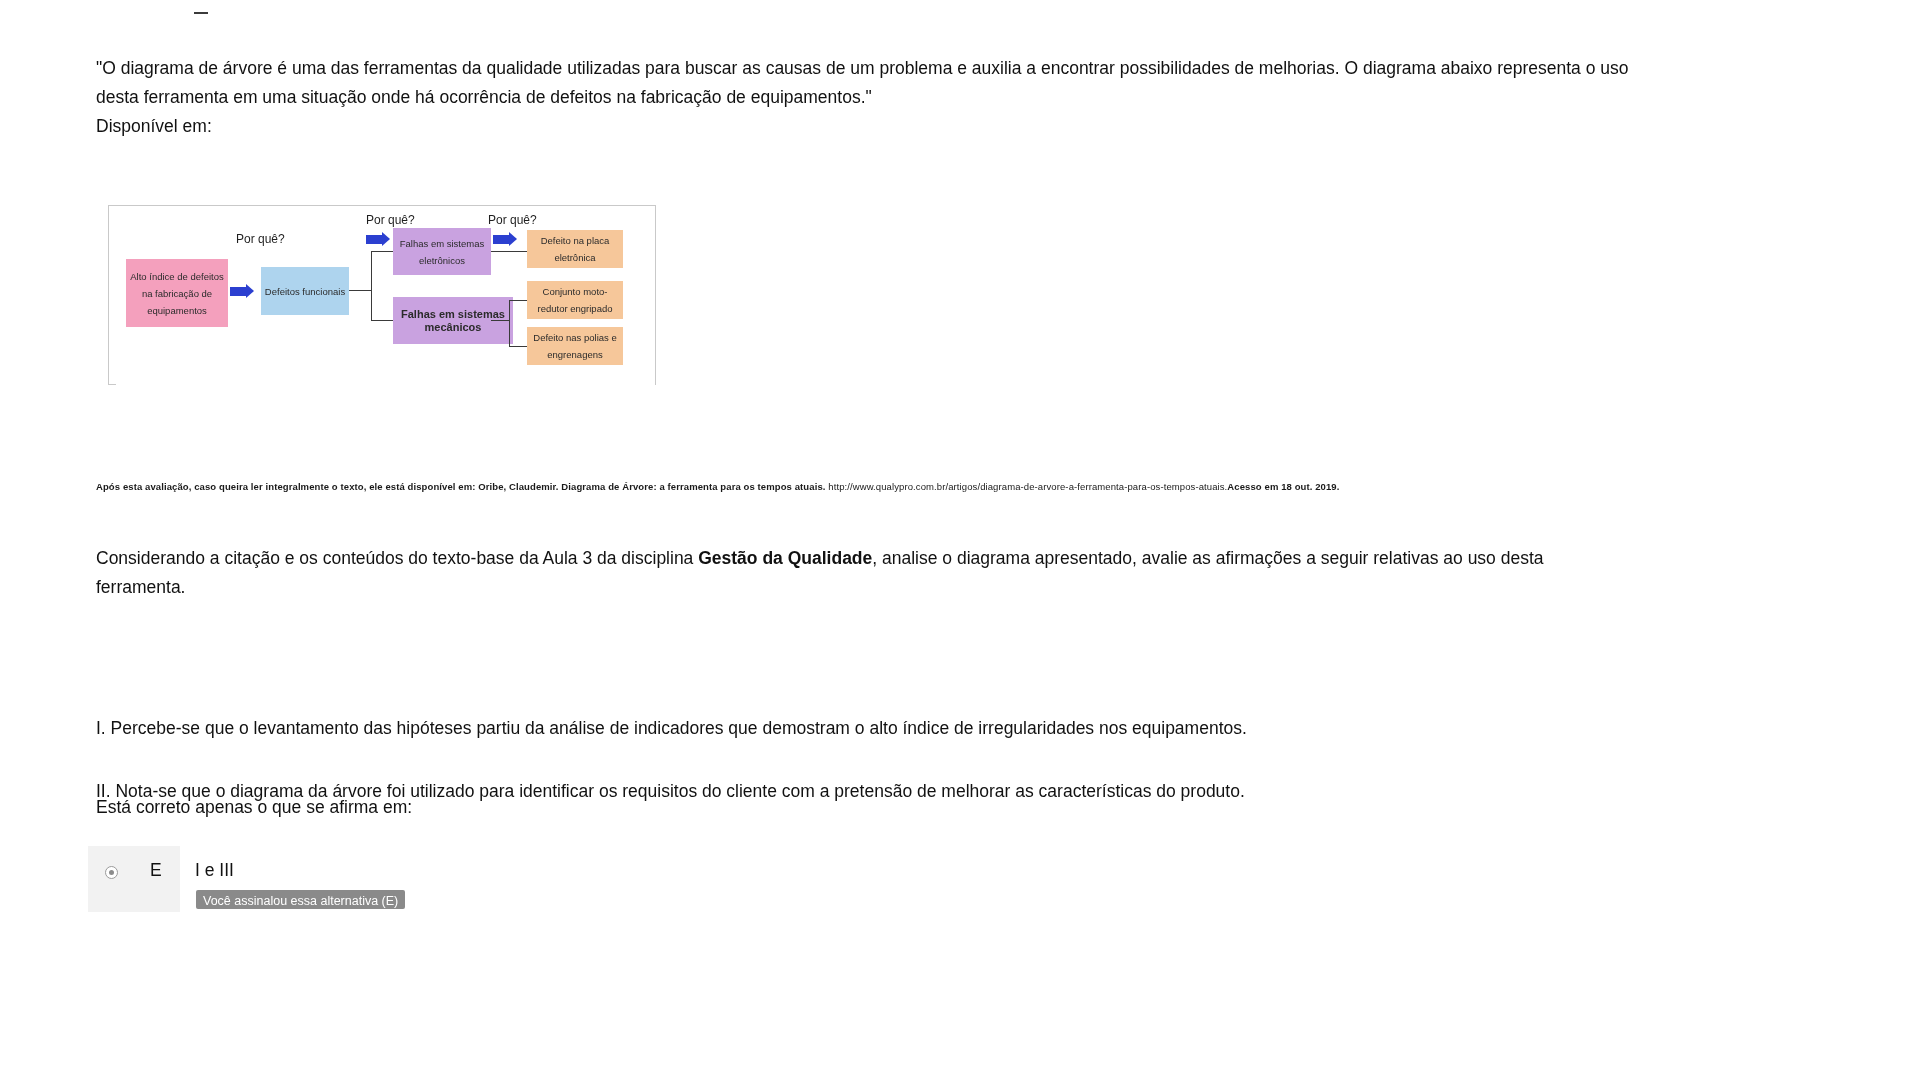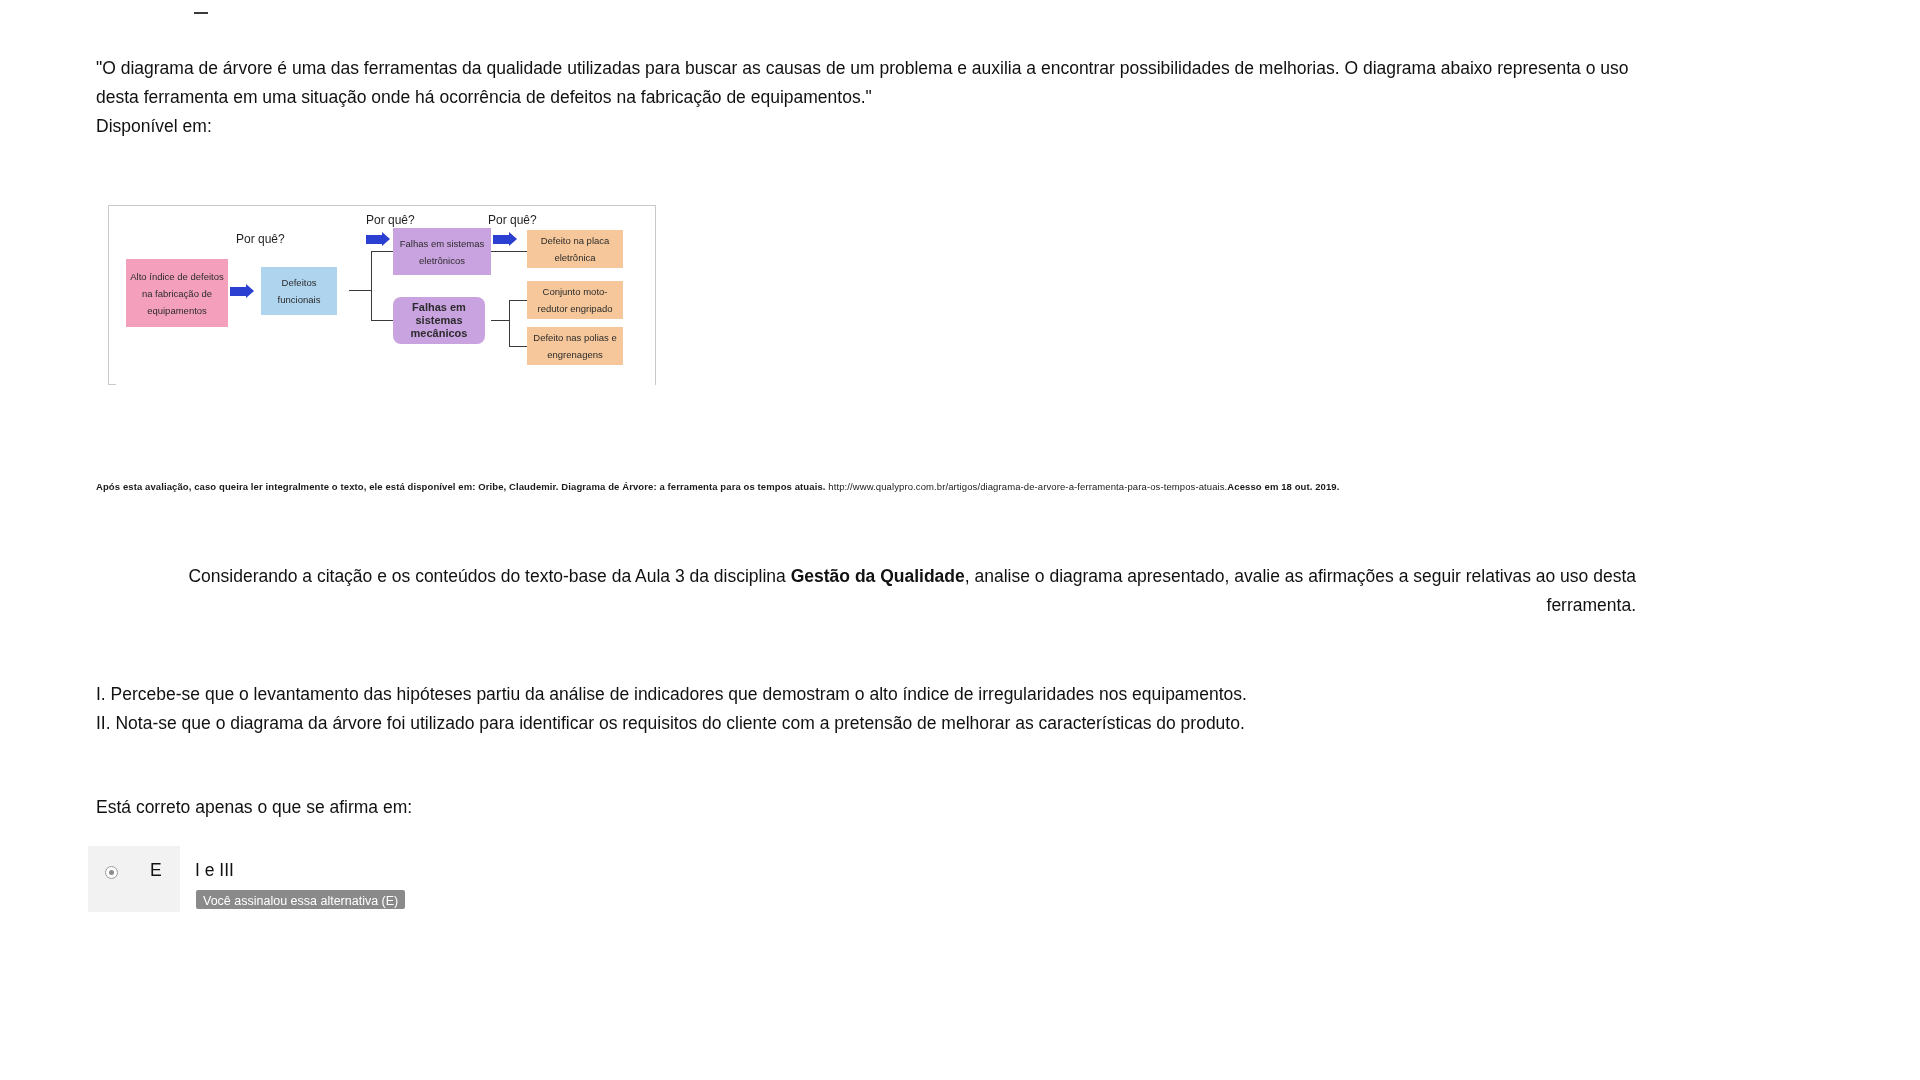--- a/index.html
+++ b/index.html
@@ -87,40 +87,39 @@
     background: #f4a0bd;
     left: 18px;
     top: 54px;
     width: 102px;
     height: 68px;
   }
   .box-blue {
     background: #aed4ee;
     left: 153px;
     top: 62px;
-    width: 76px;
+    width: 88px;
     height: 48px;
   }
   .box-purple1 {
     background: #c9a2e0;
     left: 285px;
     top: 23px;
     width: 98px;
     height: 47px;
   }
   .box-purple2 {
     background: #c9a2e0;
     left: 285px;
     top: 92px;
-    width: 92px;
+    width: 120px;
     height: 47px;
     font-weight: bold;
     font-size: 11px;
     line-height: 13px;
-    border-radius: 8px;
   }
   .box-orange {
     background: #f6c79a;
     left: 419px;
     top: 0;
     width: 96px;
     height: 38px;
   }
   .o1 { top: 25px; }
   .o2 { top: 76px; }
@@ -176,23 +175,23 @@
 
   
   .para {
     position: absolute;
     left: 96px;
     width: 1560px;
     font-size: 17.5px;
     line-height: 29px;
     color: #111111;
   }
-  .para-consider { top: 562px; width: 1540px; text-align: right; }
+  .para-consider { top: 544px; width: 1540px; }
   .statements { top: 680px; }
-  .statements div { white-space: nowrap; }
+  .statements div { white-space: nowrap; margin-top: 34px; }
   .prompt { top: 793px; }
 
   
   .option-row {
     position: absolute;
     left: 88px;
     top: 846px;
     width: 92px;
     height: 66px;
     background: #f2f2f2;

